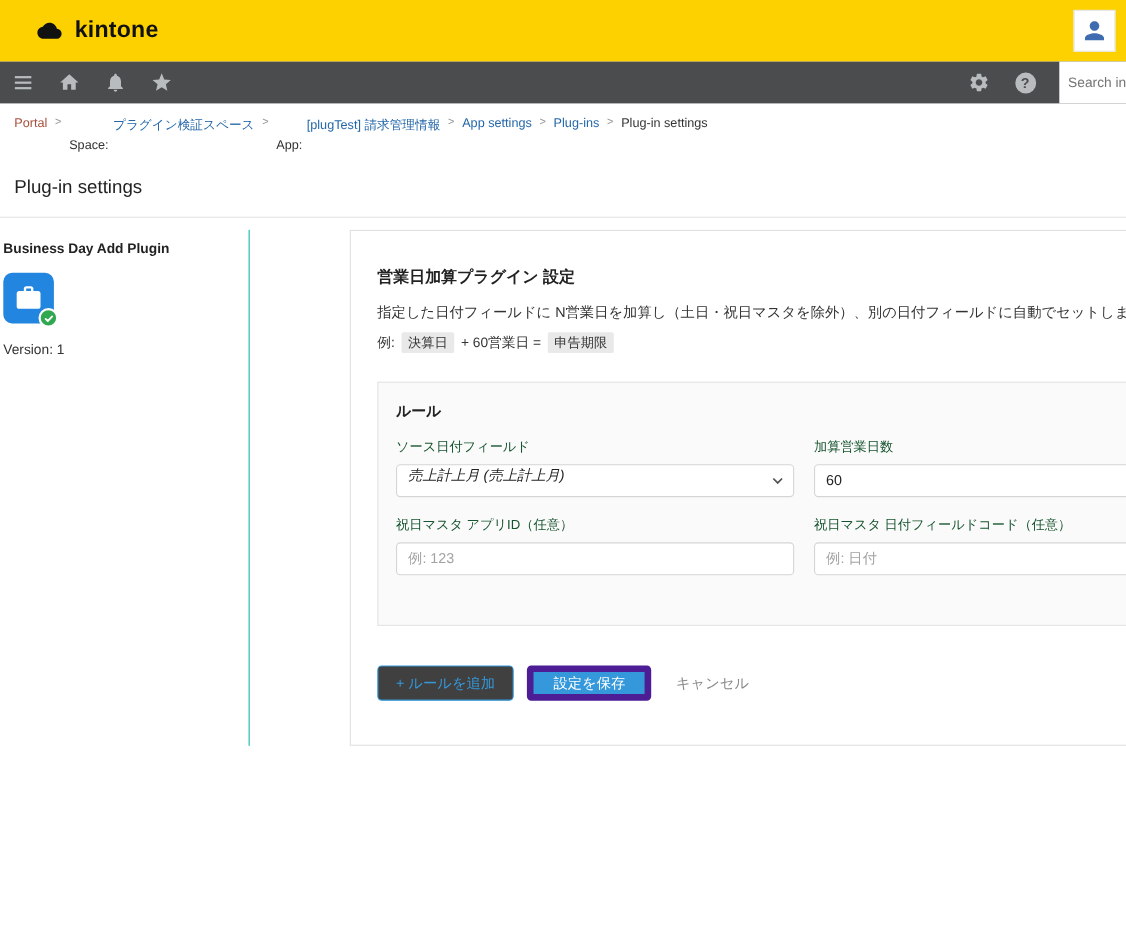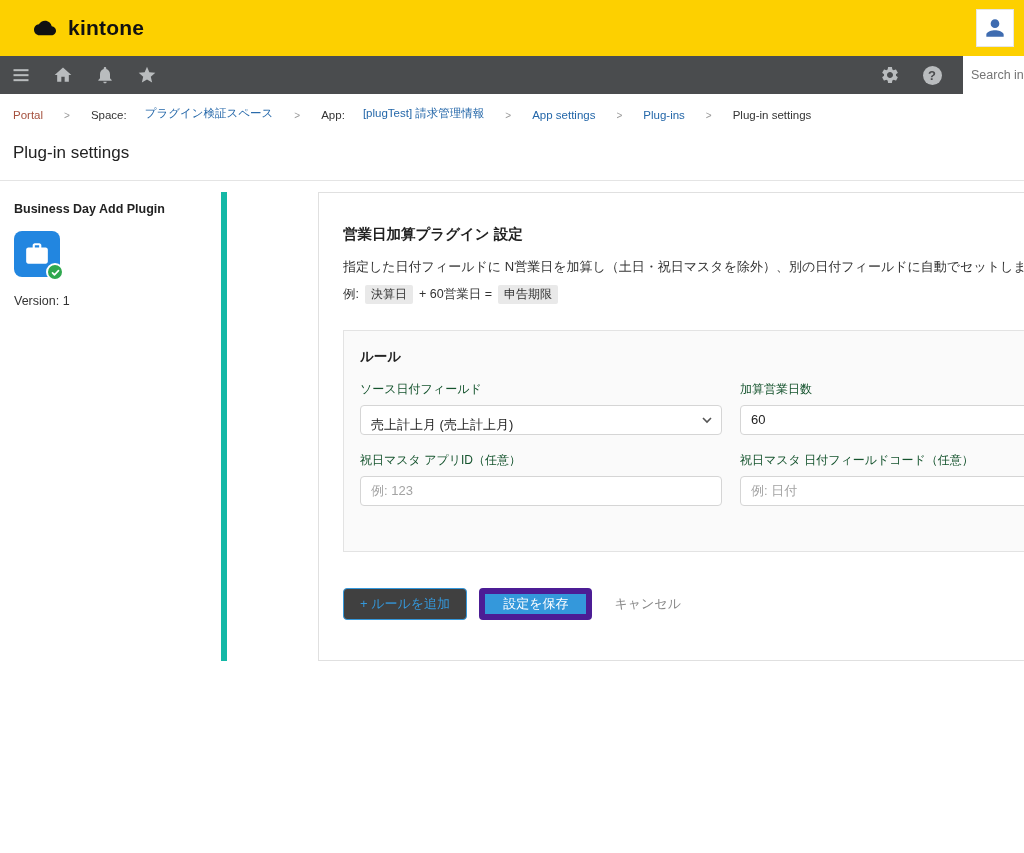--- a/index.html
+++ b/index.html
@@ -17,52 +17,52 @@
   .avatar-box svg { width:26px; height:26px; }
 
   
   .toolbar { height:38px; background:#4a4c4e; display:flex; align-items:center; padding-left:10px; }
   .tb-icon { width:22px; height:22px; margin-right:20px; display:flex; align-items:center; justify-content:center; cursor:pointer; }
   .tb-icon svg { width:20px; height:20px; fill:#b9bcbe; }
   .help-circle { width:19px; height:19px; border-radius:50%; background:#b9bcbe; color:#4a4c4e; font-size:13px; font-weight:bold; display:flex; align-items:center; justify-content:center; }
   .search-input { height:38px; width:140px; border:none; outline:none; padding:0 8px; font-size:12.5px; color:#444; background:#fff; margin-right:-79px; font-family:inherit; }
 
   
-  .breadcrumb { padding:12px 0 6px 13px; font-size:11.5px; color:#333; display:flex; align-items:flex-end; flex-wrap:nowrap; white-space:nowrap;gap:14px; }
+  .breadcrumb { padding:12px 0 6px 13px; font-size:11.5px; color:#333; display:flex; align-items:flex-start; flex-wrap:nowrap; white-space:nowrap; }
   .bc-link { color:#2467a9; text-decoration:none; cursor:pointer; }
   .bc-link.portal { color:#a5513e; }
   .bc-sep { color:#999; margin:0 7px; font-size:10px; }
-  .bc-prefix { margin-right:4px; }
+  .bc-prefix { margin-right:4px;margin-top:20px; }
 
   
   .page-title { font-size:17px; font-weight:400; color:#222; margin:16px 0 0 13px; }
   .title-rule { margin-top:17px; border-bottom:1px solid #e4e4e4; }
 
   
   .content { display:flex; padding-top:11px; }
-  .sidebar { width:227px; min-height:445px; border-right:6px solid #14b8a6; padding:10px 12px 0 14px; flex:0 0 227px; }
+  .sidebar { width:227px; min-height:445px; border-right:1px solid #14b8a6; padding:10px 12px 0 3px; flex:0 0 227px; }
   .plugin-name { font-size:12.5px; font-weight:bold; color:#222; }
   .plugin-icon { position:relative; width:46px; height:46px; background:#2286e0; border-radius:8px; margin-top:15px; display:flex; align-items:center; justify-content:center; }
   .plugin-icon .case { width:26px; height:26px; fill:#fff; }
   .check-badge { position:absolute; right:-4px; bottom:-4px; width:18px; height:18px; background:#2fa84f; border:2px solid #fff; border-radius:50%; display:flex; align-items:center; justify-content:center; }
   .check-badge svg { width:9px; height:9px; }
   .version { margin-top:17px; font-size:12.5px; color:#333; }
 
   .main { margin-left:91px; }
   .card { width:800px; border:1px solid #e0e0e0; background:#fff; padding:32px 24px 40px 24px; }
   .card-title { font-size:14.5px; font-weight:bold; color:#222; }
   .card-desc { margin-top:13px; font-size:13px; color:#333; line-height:1.5; }
   .example { margin-top:8px; font-size:12.5px; color:#333; display:flex; align-items:center; gap:6px; }
   .badge { background:#e9e9e9; padding:1px 6px; border-radius:2px; font-size:12px; color:#333; }
 
   .rule-box { margin-top:26px; border:1px solid #e3e3e3; background:#fafafa; padding:17px 16px 28px 16px; }
   .rule-title { font-size:13.5px; font-weight:bold; color:#222; }
   .grid { margin-top:15px; display:grid; grid-template-columns:362px 1fr; column-gap:18px; row-gap:17px; }
   .field-label { font-size:12px; color:#14532d; margin-bottom:7px; }
-  .select { position:relative; height:30px; background:#fff; border:1px solid #d5d5d5; border-radius:4px; display:flex; align-items:flex-end; padding:0 26px 0 10px; font-size:13px; color:#222; cursor:pointer; }
+  .select { position:relative; height:30px; background:#fff; border:1px solid #d5d5d5; border-radius:4px; display:flex; align-items:flex-start; padding:0 26px 0 10px; font-size:13px; color:#222; cursor:pointer;font-style:italic; }
   .select .chev { position:absolute; right:9px; top:11px; }
   input.text { width:100%; height:30px; border:1px solid #d5d5d5; border-radius:4px; padding:0 10px; font-size:13px; color:#222; background:#fff; font-family:inherit; }
   input.text::placeholder { color:#a3a3a3; }
 
   .btn-row { margin-top:36px; display:flex; align-items:center; }
   .btn-add { height:32px; padding:0 16px; background:#404040; border:1px solid #3498db; color:#3498db; border-radius:4px; font-size:13px; cursor:pointer; font-family:inherit; }
   .btn-save { height:32px; padding:0 18px; margin-left:12px; background:#3498db; border:6px solid #4c1d95; color:#fff; border-radius:4px; font-size:13px; cursor:pointer; font-family:inherit; }
   .btn-cancel { margin-left:22px; font-size:13px; color:#888; cursor:pointer; }
 </style>
 </head>

